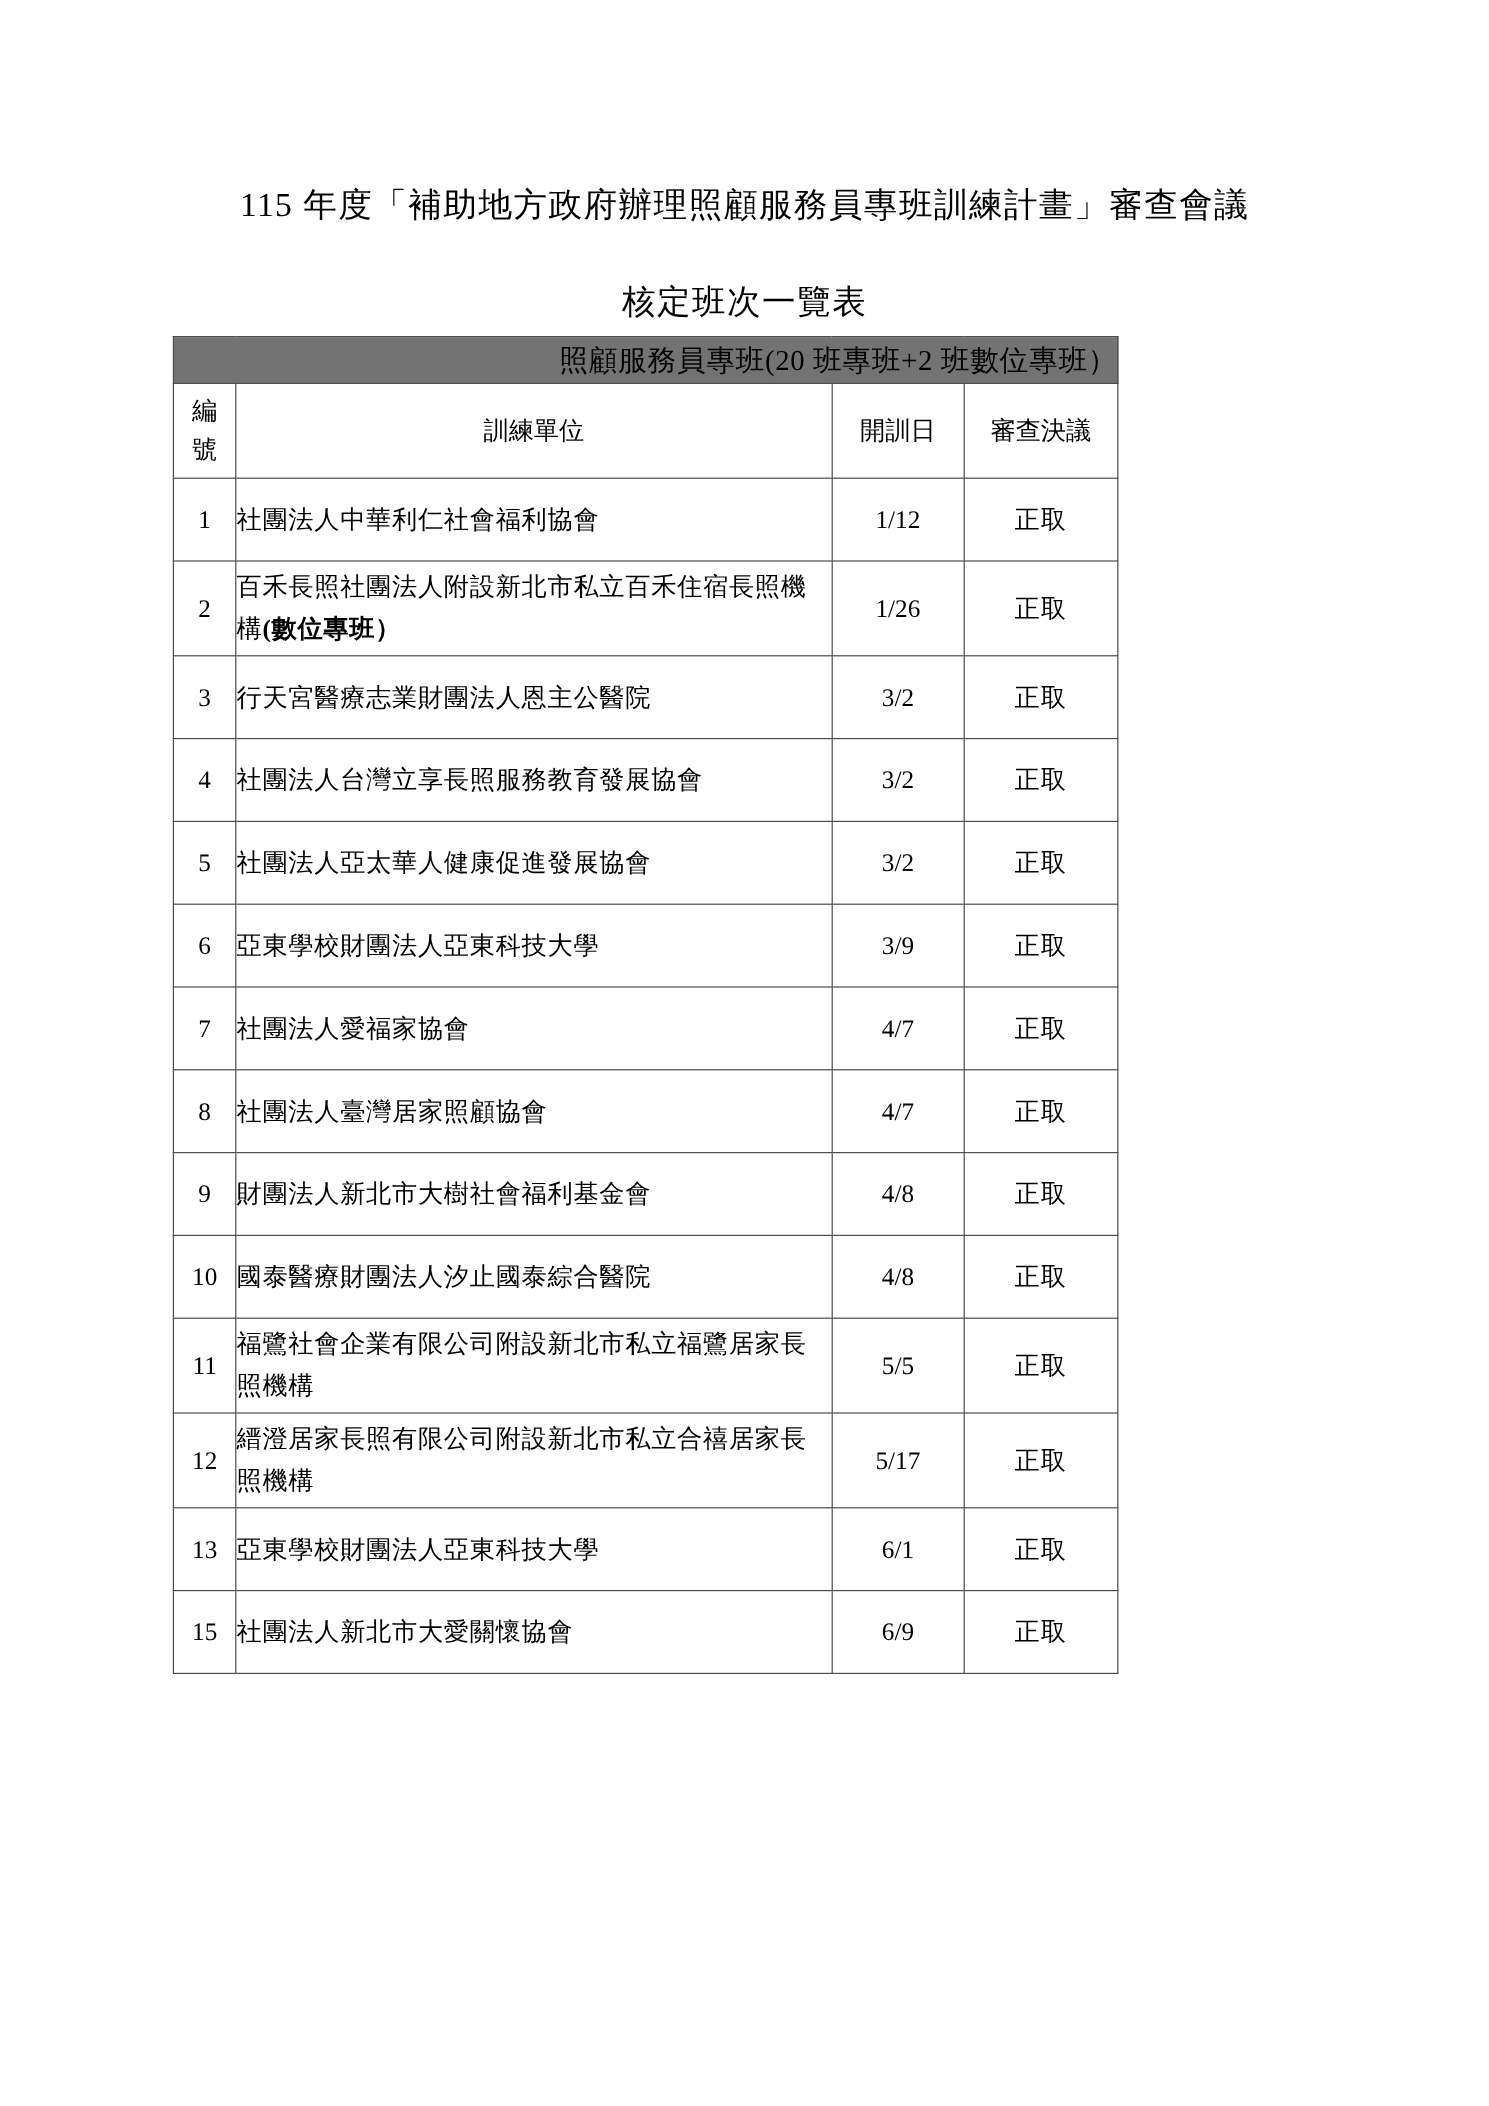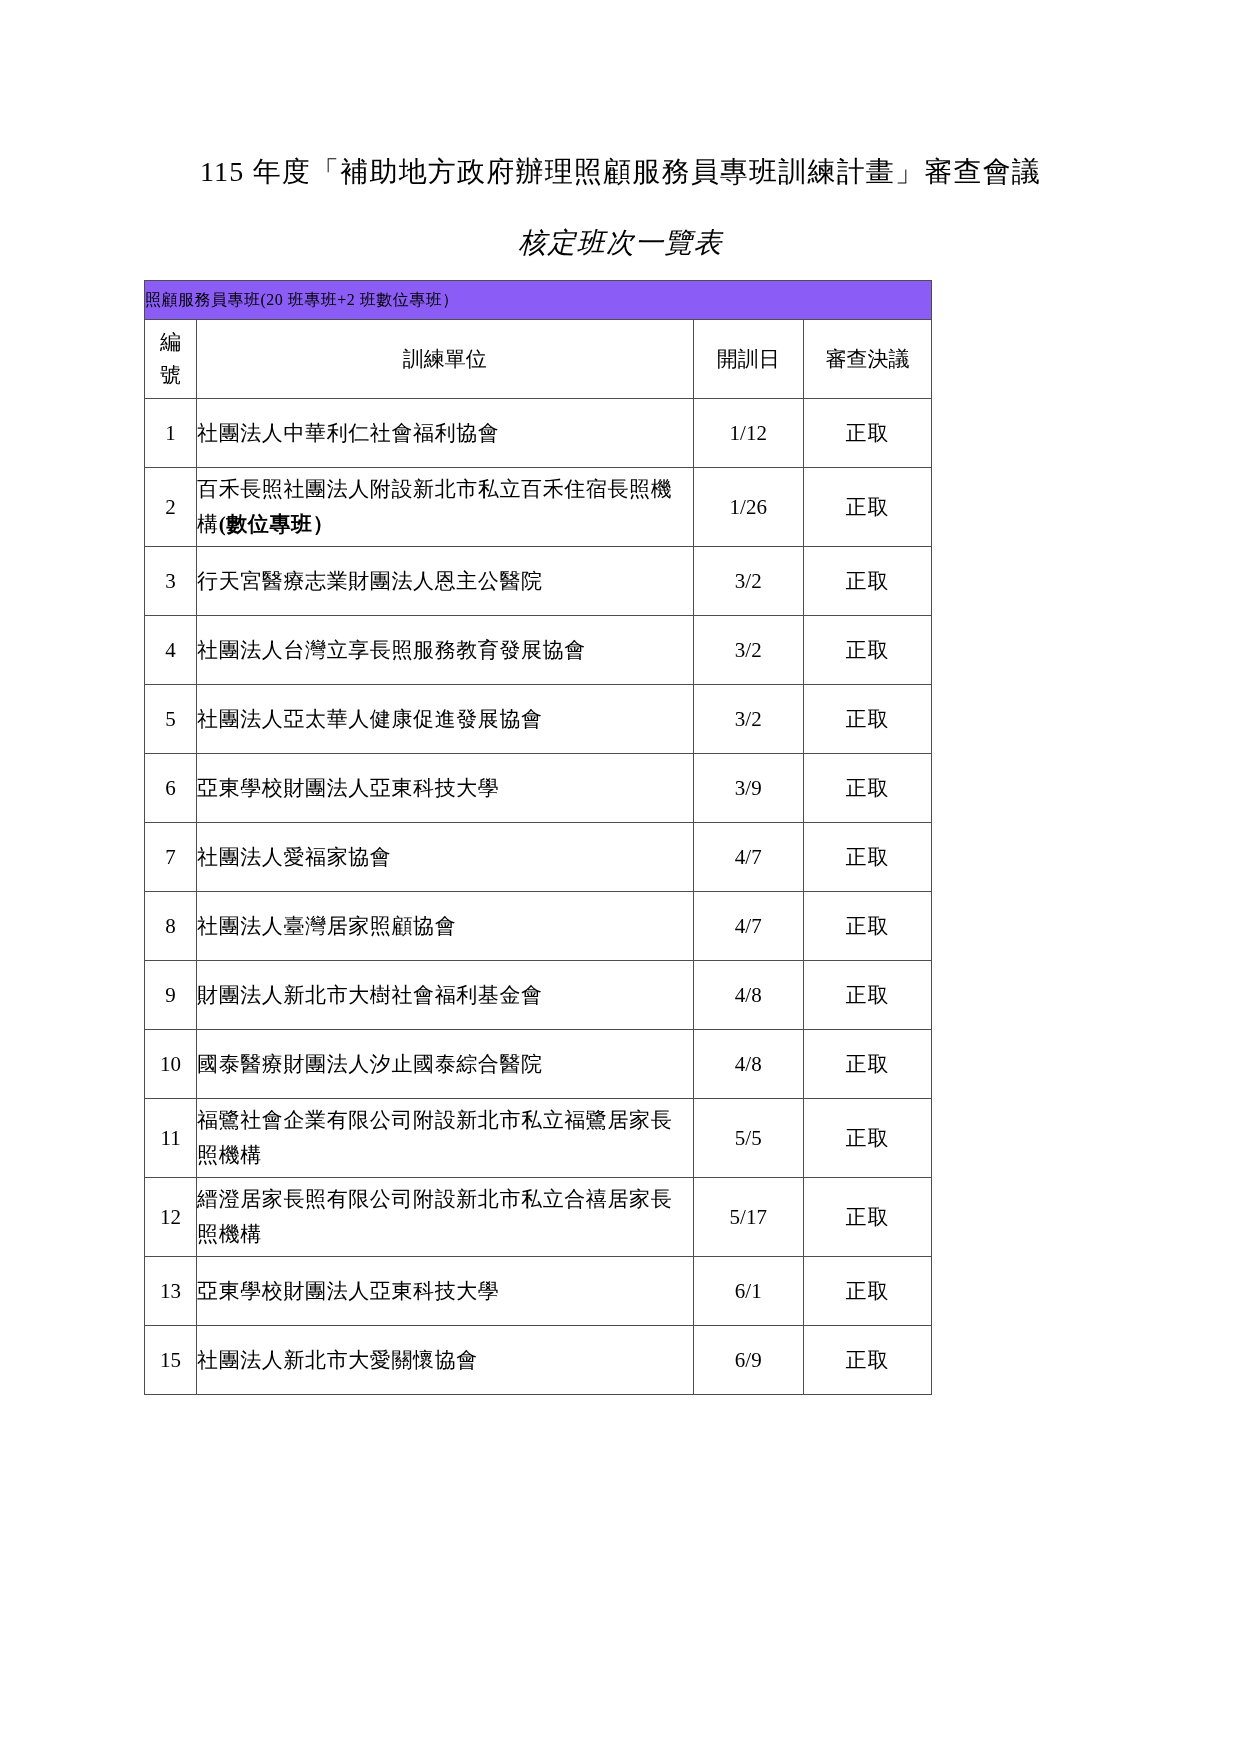--- a/index.html
+++ b/index.html
@@ -32,47 +32,46 @@
     width: 1241px;
     text-align: center;
     font-size: 28px;
     letter-spacing: 1.2px;
     white-space: nowrap;
     line-height: 1.2;
   }
   .doc-subtitle {
     position: absolute;
     left: 0;
-    top: 214px;
+    top: 224px;
     width: 1241px;
     text-align: center;
     font-size: 28px;
     letter-spacing: 1.2px;
     white-space: nowrap;
     line-height: 1.2;
-    font-style: italic;
   }
   table.main-table {
     position: absolute;
     left: 144px;
     top: 268px;
     width: 788px;
     border-collapse: collapse;
     table-layout: fixed;
   }
   table.main-table td {
     border: 1px solid #4d4d4d;
     padding: 0;
     vertical-align: middle;
   }
   .band-row td {
-    background: #8b5cf6;
-    text-align: left;
+    background: #737373;
+    text-align: right;
     height: 38px;
-    font-size: 16px;
+    font-size: 24px;
     letter-spacing: 0.5px;
   }
   .col-no    { width: 52px; }
   .col-unit  { width: 496px; }
   .col-date  { width: 110px; }
   .col-dec   { width: 128px; }
 
   .hdr-row td {
     text-align: center;
     font-size: 21px;

